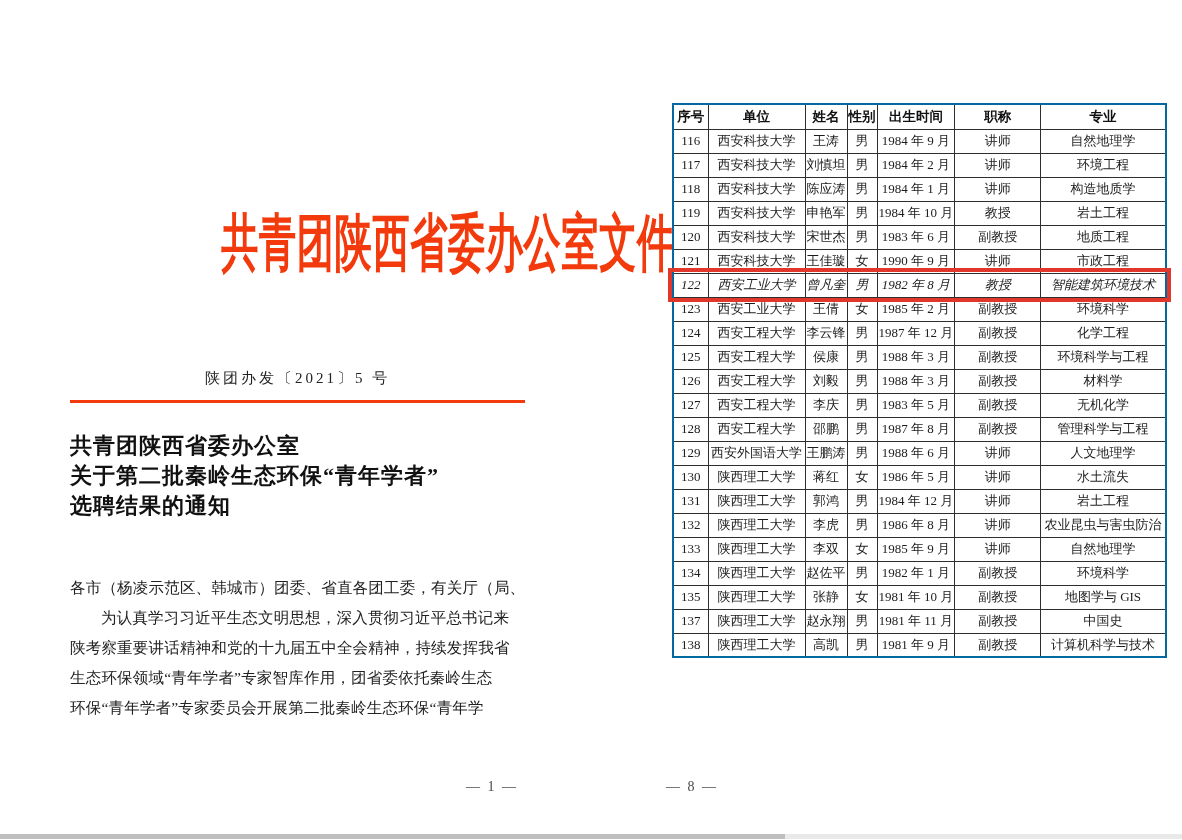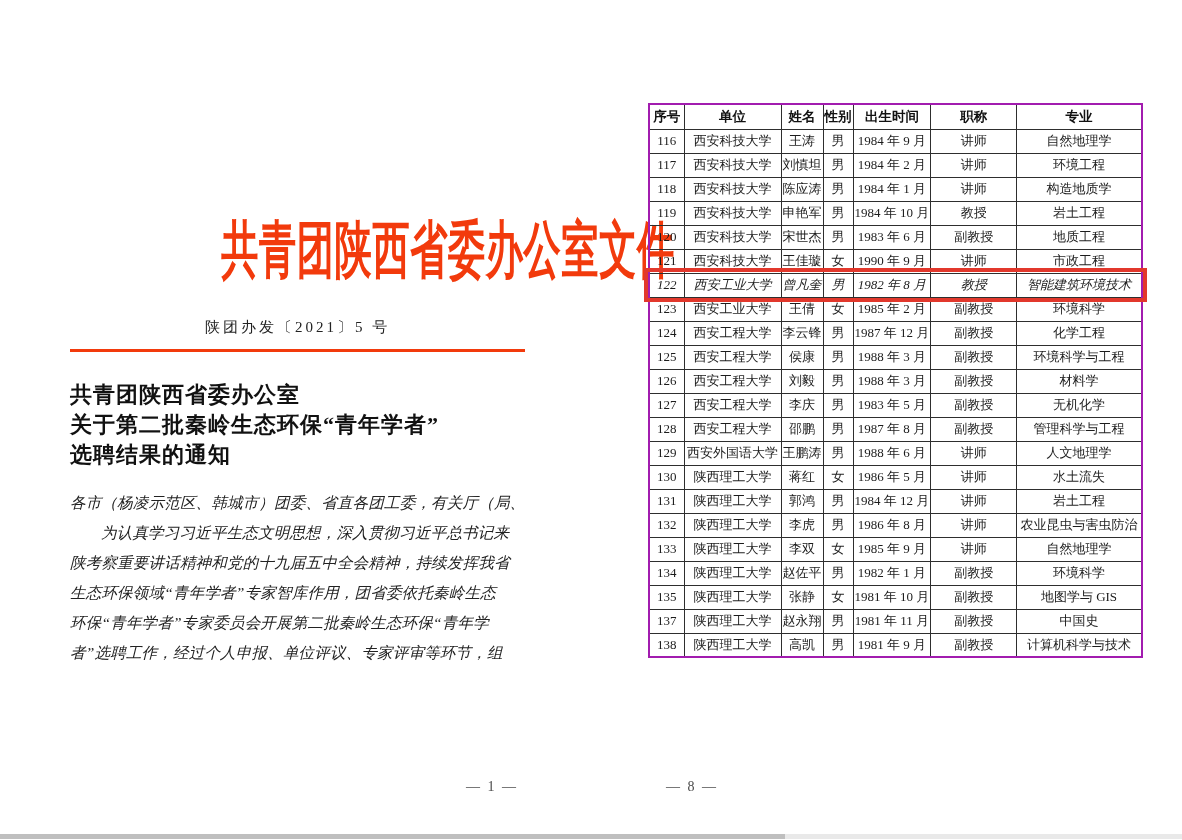--- a/index.html
+++ b/index.html
@@ -14,89 +14,88 @@
     width: 1182px; height: 840px;
     background: #ffffff;
     position: relative;
     overflow: hidden;
     font-family: "Liberation Serif", "DejaVu Serif", serif;
     color: var(--ink);
   }
 
   
   .left-page {
-    position: absolute; left: 70px; top: 16px;
+    position: absolute; left: 70px; top: 9px;
     width: 455px; height: 720px;
   }
   .banner {
     margin-top: 196px;
     text-align: center;
     white-space: nowrap;
   }
   .banner-inner {
     display: inline-block;
     font-size: 62px;
     font-weight: bold;
     color: var(--red);
     letter-spacing: 1px;
     transform: scaleX(0.60);
     transform-origin: center;
     line-height: 76px;
   }
   .doc-number {
-    margin-top: 30px;
+    margin-top: 88px;
     text-align: center;
     font-size: 15px;
     letter-spacing: 3px;
     color: #222222;
   }
   .red-rule {
     margin-top: 12px;
     height: 3px;
     background: var(--red);
   }
   .title-block {
     margin-top: 28px;
     text-align: left;
     font-weight: bold;
     font-size: 22px;
     line-height: 30px;
     color: #111111;
     letter-spacing: 1px;
   }
   .body-block {
-    margin-top: 18px;
+    margin-top: 52px;
     font-size: 15.5px;
     line-height: 30px;
     color: #222222;
     text-align: justify;
     letter-spacing: 0.2px;
-    font-style: italic;
   }
   .body-line { white-space: nowrap; }
   .body-line.indent { text-indent: 2em; }
 
   .page-num {
     position: absolute;
     top: 779px;
     font-size: 14px;
     color: #4a4a4a;
     letter-spacing: 2px;
     white-space: nowrap;
   }
   .page-num-left  { left: 466px; }
   .page-num-right { left: 666px; }
 
   
   .doc-table {
     position: absolute;
-    left: 648px; top: 103px;
+    left: 672px; top: 103px;
     border-collapse: collapse;
     table-layout: fixed;
-    border: 2px solid #a21caf;
+    border: 2px solid #0369a1;
     padding-left: 45px;
   }
   .doc-table th, .doc-table td {
     border: 1px solid var(--border);
     text-align: center;
     vertical-align: middle;
     padding: 0 1px;
     overflow: hidden;
     white-space: nowrap;
   }
@@ -149,21 +148,20 @@
       <div class="title-line">关于第二批秦岭生态环保“青年学者”</div>
       <div class="title-line">选聘结果的通知</div>
     </div>
 
   <div class="body-block">
       <div class="body-line">各市（杨凌示范区、韩城市）团委、省直各团工委，有关厅（局、</div>
       <div class="body-line indent">为认真学习习近平生态文明思想，深入贯彻习近平总书记来</div>
       <div class="body-line">陕考察重要讲话精神和党的十九届五中全会精神，持续发挥我省</div>
       <div class="body-line">生态环保领域“青年学者”专家智库作用，团省委依托秦岭生态</div>
       <div class="body-line">环保“青年学者”专家委员会开展第二批秦岭生态环保“青年学</div>
-      <div class="body-line">者”选聘工作，经过个人申报、单位评议、专家评审等环节，组</div>
     </div>
 
 </div>
 
 <div class="page-num page-num-left">— 1 —</div>
 
 <table class="doc-table">
   <colgroup>
       <col style="width: 35px;">
       <col style="width: 97px;">

